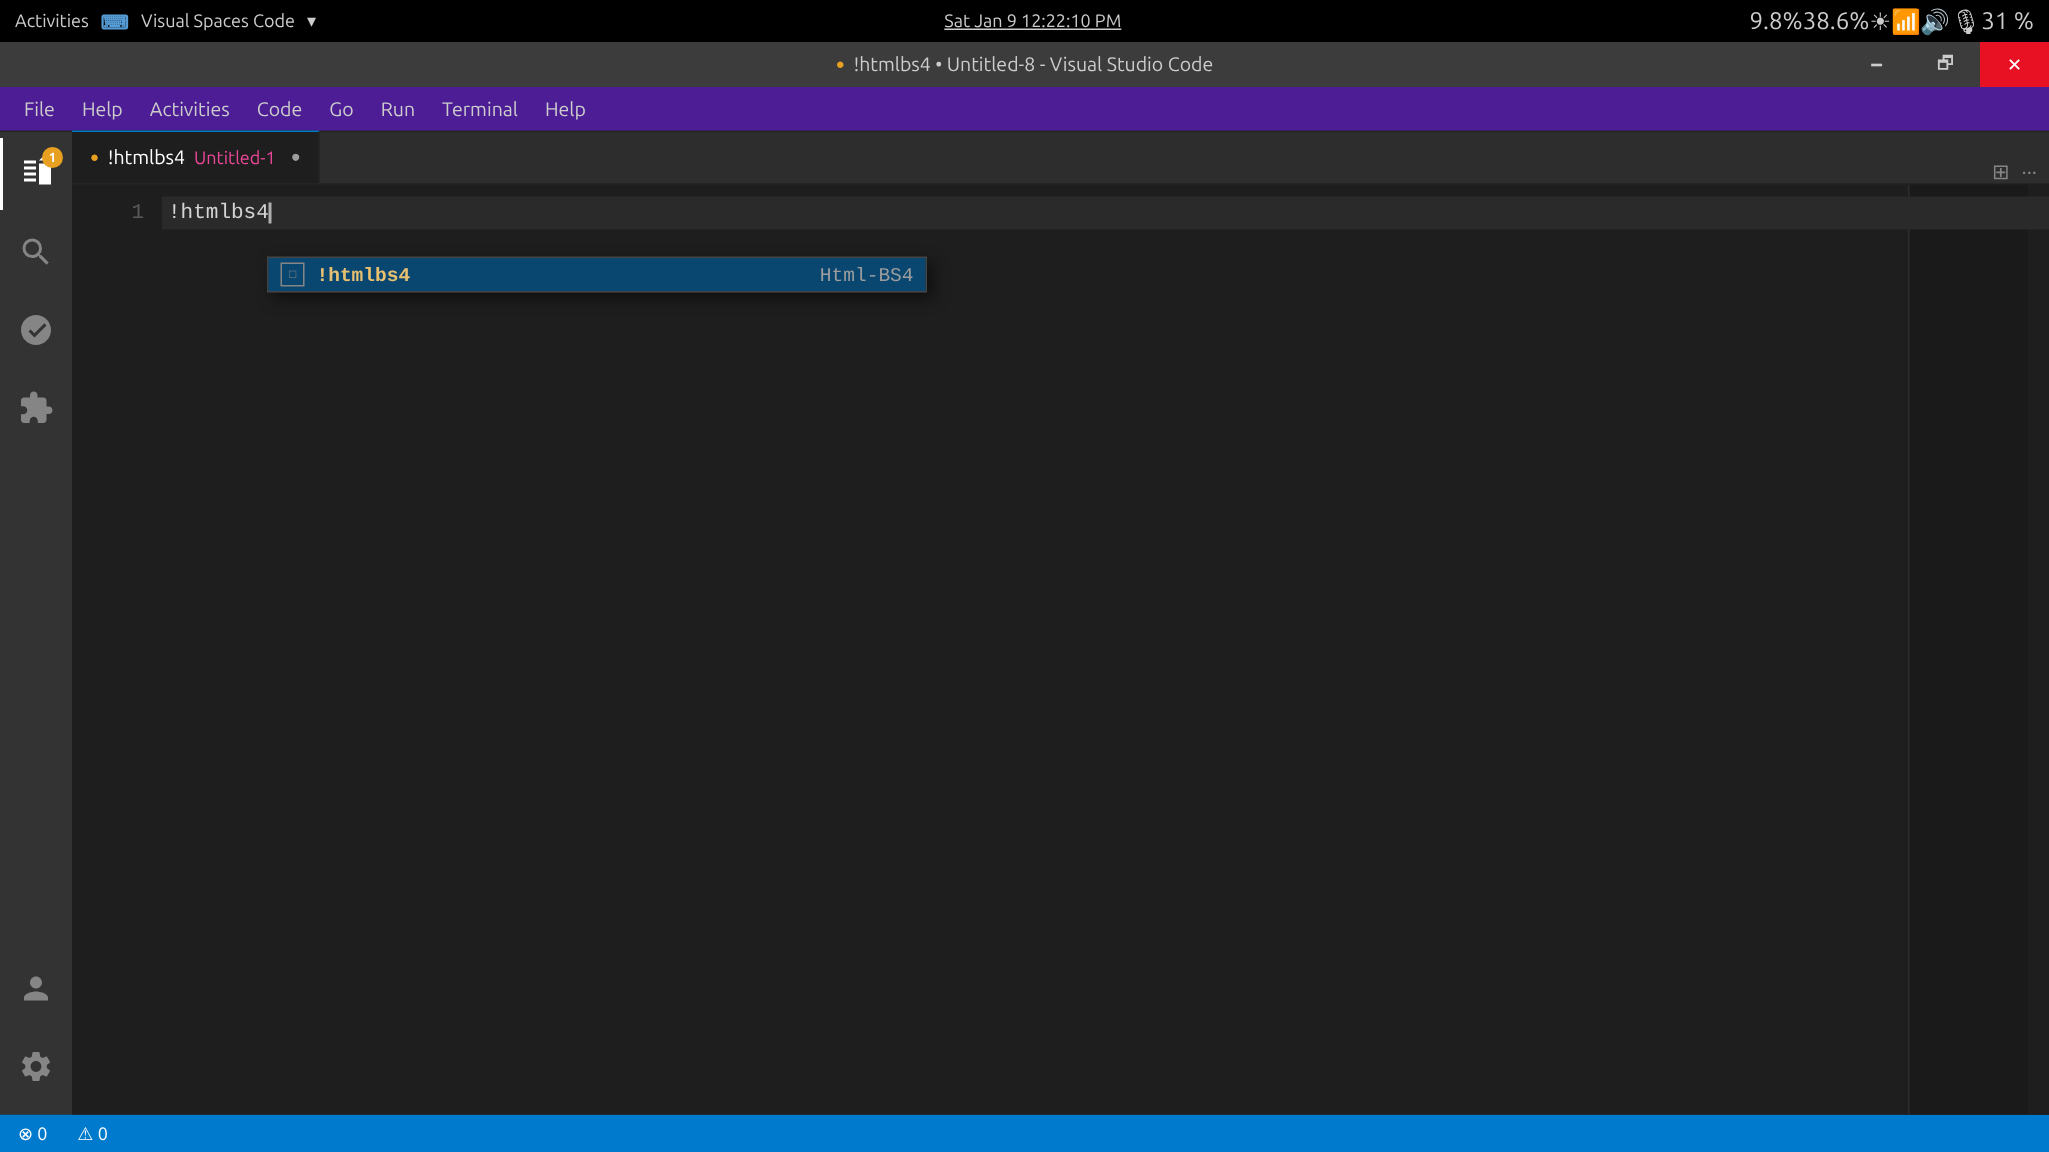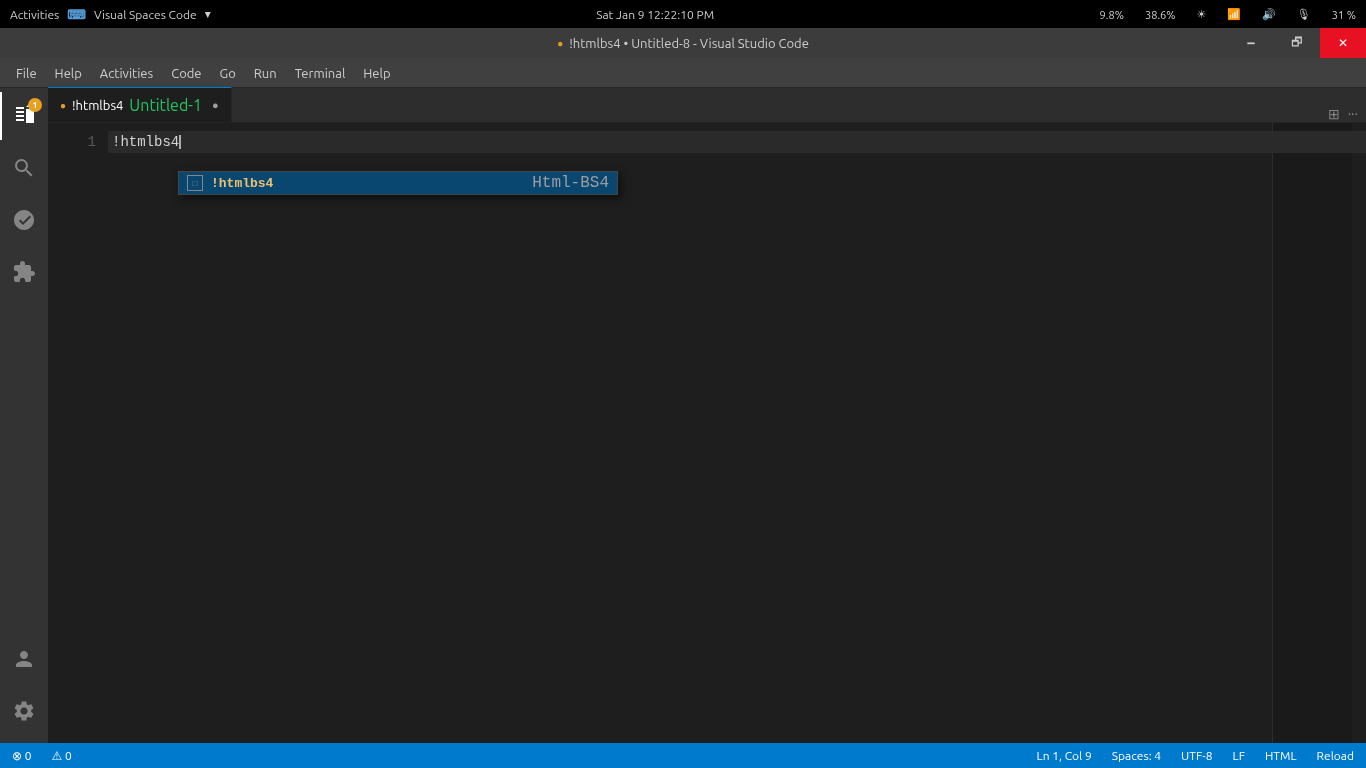--- a/index.html
+++ b/index.html
@@ -17,22 +17,22 @@
       height: 28px;
       background: #000000;
       display: flex;
       align-items: center;
       justify-content: space-between;
       padding: 0 10px;
       font-size: 12px;
       color: #cccccc;
     }
     .system-bar-left { display: flex; align-items: center; gap: 8px; }
-    .system-bar-center { display: flex; align-items: flex-end; gap: 6px; }
-    .system-bar-right { display: flex; align-items: flex-end; gap: 21px; font-size: 11px; }
+    .system-bar-center { display: flex; align-items: flex-end; gap: 6px; text-decoration: underline; }
+    .system-bar-right { display: flex; align-items: flex-start; gap: 0; font-size: 16px; }
     .vscode-icon-text { color: #569cd6; font-weight: bold; font-size: 13px; }
 
     
     .title-bar {
       height: 30px;
       background: #3c3c3c;
       display: flex;
       align-items: center;
       justify-content: center;
       font-size: 13px;
@@ -57,21 +57,21 @@
       justify-content: center;
       font-size: 12px;
       cursor: pointer;
       color: #cccccc;
     }
     .title-btn.close { background: #e81123; color: white; }
 
     
     .menu-bar {
       height: 30px;
-      background: #404040;
+      background: #4c1d95;
       display: flex;
       align-items: center;
       padding: 0 8px;
       gap: 2px;
       font-size: 13px;
       border-bottom: 1px solid #252525;
     }
     .menu-item {
       padding: 4px 8px;
       cursor: pointer;
@@ -271,21 +271,21 @@
       color: #858585;
       flex-shrink: 0;
     }
     .autocomplete-label {
       flex: 1;
       color: #e8c070;
       font-weight: bold;
     }
     .autocomplete-detail {
       color: #9d9d9d;
-      font-size: 16px;
+      font-size: 13px;
     }
 
     
     .scrollbar-area {
       width: 14px;
       background: #1e1e1e;
       position: absolute;
       right: 0;
       top: 0;
       bottom: 0;
@@ -408,21 +408,21 @@
       </div>
     </div>
   </div>
 
   <div class="editor-area">
 
     <div class="tab-bar">
       <div class="tab active">
         <span class="tab-icon">●</span>
         <span>!htmlbs4</span>
-        <span style="color:#22c55e; font-size:16px;">Untitled-1</span>
+        <span style="color:#ec4899; font-size:12px;">Untitled-1</span>
         <span class="tab-close">●</span>
       </div>
       <div class="tab-bar-right">
         <span class="tab-bar-btn">⊞</span>
         <span class="tab-bar-btn">···</span>
       </div>
     </div>
 
     <div class="editor-content">
 
@@ -455,33 +455,13 @@
 
 <div class="status-bar">
   <div class="status-left">
     <span class="status-item">
       <span>⊗ 0</span>
     </span>
     <span class="status-item">
       <span>⚠ 0</span>
     </span>
   </div>
-  <div class="status-right">
-    <span class="status-item">
-      <span>Ln 1, Col 9</span>
-    </span>
-    <span class="status-item">
-      <span>Spaces: 4</span>
-    </span>
-    <span class="status-item">
-      <span>UTF-8</span>
-    </span>
-    <span class="status-item">
-      <span>LF</span>
-    </span>
-    <span class="status-item">
-      <span>HTML</span>
-    </span>
-    <span class="status-item">
-      <span>Reload</span>
-    </span>
-  </div>
 </div>
 
 </body></html>

